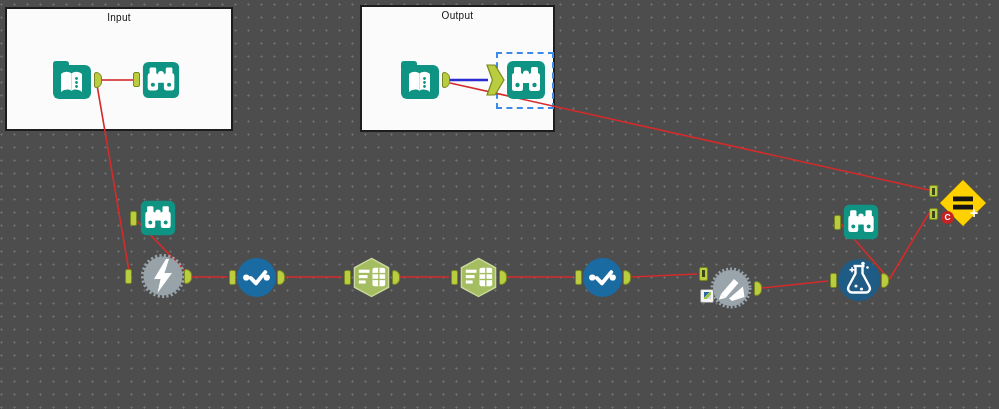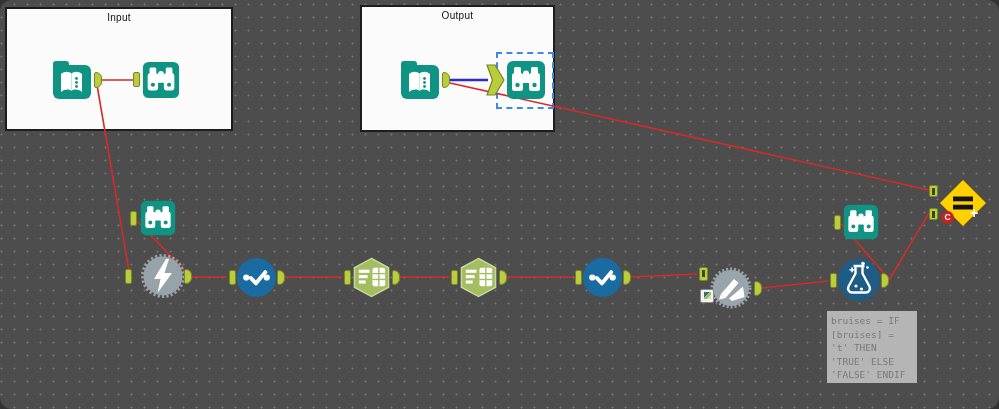--- a/index.html
+++ b/index.html
@@ -2,21 +2,20 @@
 <html><head>
 <meta charset="utf-8">
 <style>
   html,body{margin:0;padding:0;background:#333;}
   .canvas{
     position:relative;width:999px;height:409px;overflow:hidden;
     background-color:#4d4d4d;
     background-image:radial-gradient(circle,#6f6f6f 0.9px,rgba(0,0,0,0) 1.3px);
     background-size:13px 13px;background-position:8px 11px;
     font-family:"Liberation Sans",sans-serif;
-    border-radius:12px;
   }
   .container{position:absolute;background:#fbfbfb;border:2px solid #1d1d1d;z-index:1;box-sizing:border-box;}
   .container-label{text-align:center;font-size:10px;color:#111;padding-top:3px;letter-spacing:0.3px;}
   .wires{position:absolute;left:0;top:0;z-index:2;}
   .tool{position:absolute;z-index:3;}
   .anchor{position:absolute;background:#b9cd3e;border:1px solid #78871f;box-sizing:border-box;z-index:4;}
   .anchor.in{border-radius:2px;}
   .anchor.out{border-radius:2px 6px 6px 2px;}
   .anchor .mark{display:block;width:3px;height:7px;background:#3d4416;margin:2px auto 0;}
   .anchor-white{position:absolute;width:12px;height:12px;background:#f3f3f3;border:1px solid #8a8a8a;border-radius:2px;z-index:4;}
@@ -257,21 +256,14 @@
   <div class="tool" style="left:939px;top:179px;">
     <svg width="48" height="48" viewBox="0 0 48 48">
       <polygon points="24,1 47,24 24,47 1,24" fill="#ffd100" stroke="#b59300" stroke-width="1"></polygon>
       <rect x="14" y="17.5" width="20" height="4.8" fill="#141414"></rect>
       <rect x="14" y="25.7" width="20" height="4.8" fill="#141414"></rect>
     </svg>
   </div>
   <div class="badge-c" style="left:941px;top:211px;">C</div>
   <div class="plus-sign" style="left:970px;top:206px;">+</div>
 
-  <div class="annotation">
-    <div>bruises = IF</div>
-    <div>[bruises] =</div>
-    <div>'t' THEN</div>
-    <div>'TRUE' ELSE</div>
-    <div>'FALSE' ENDIF</div>
-  </div>
 
 </div>
 
 </body></html>

